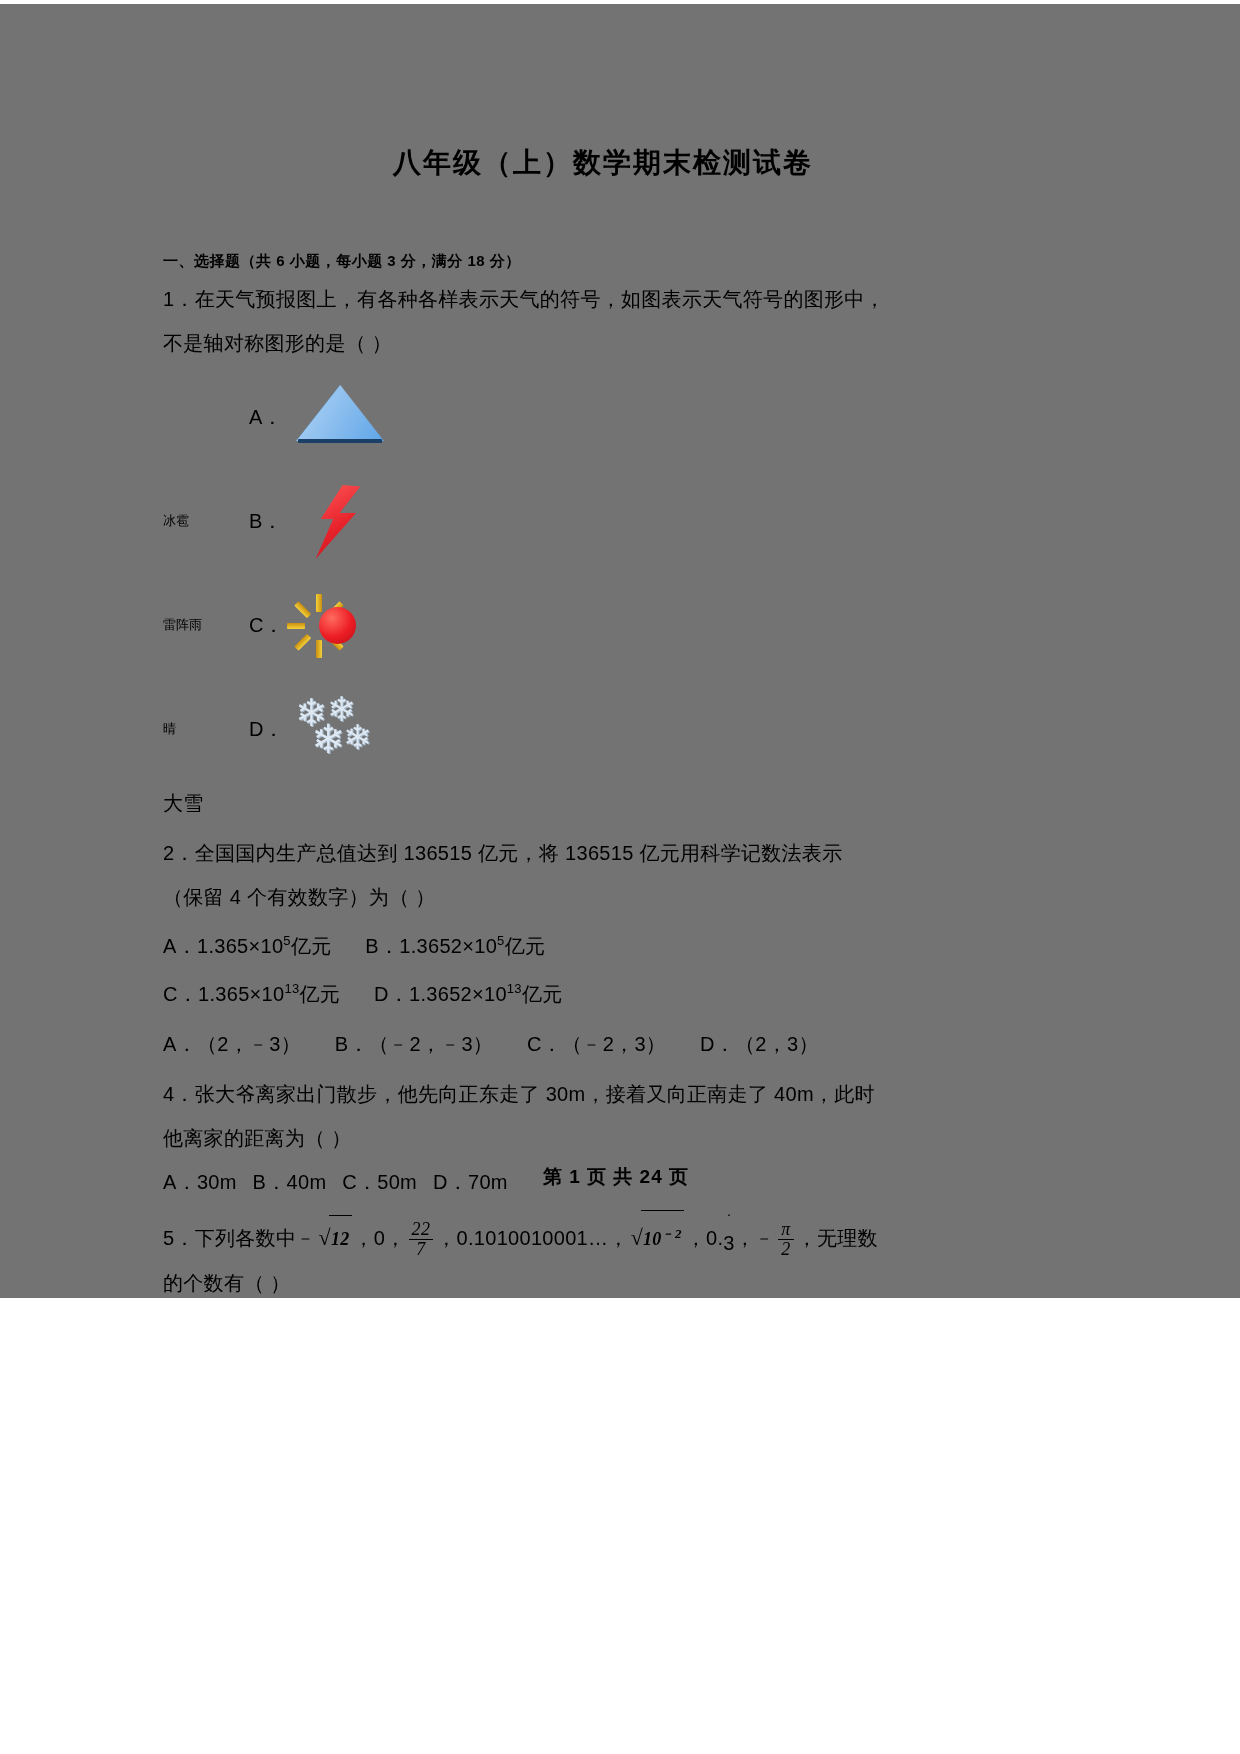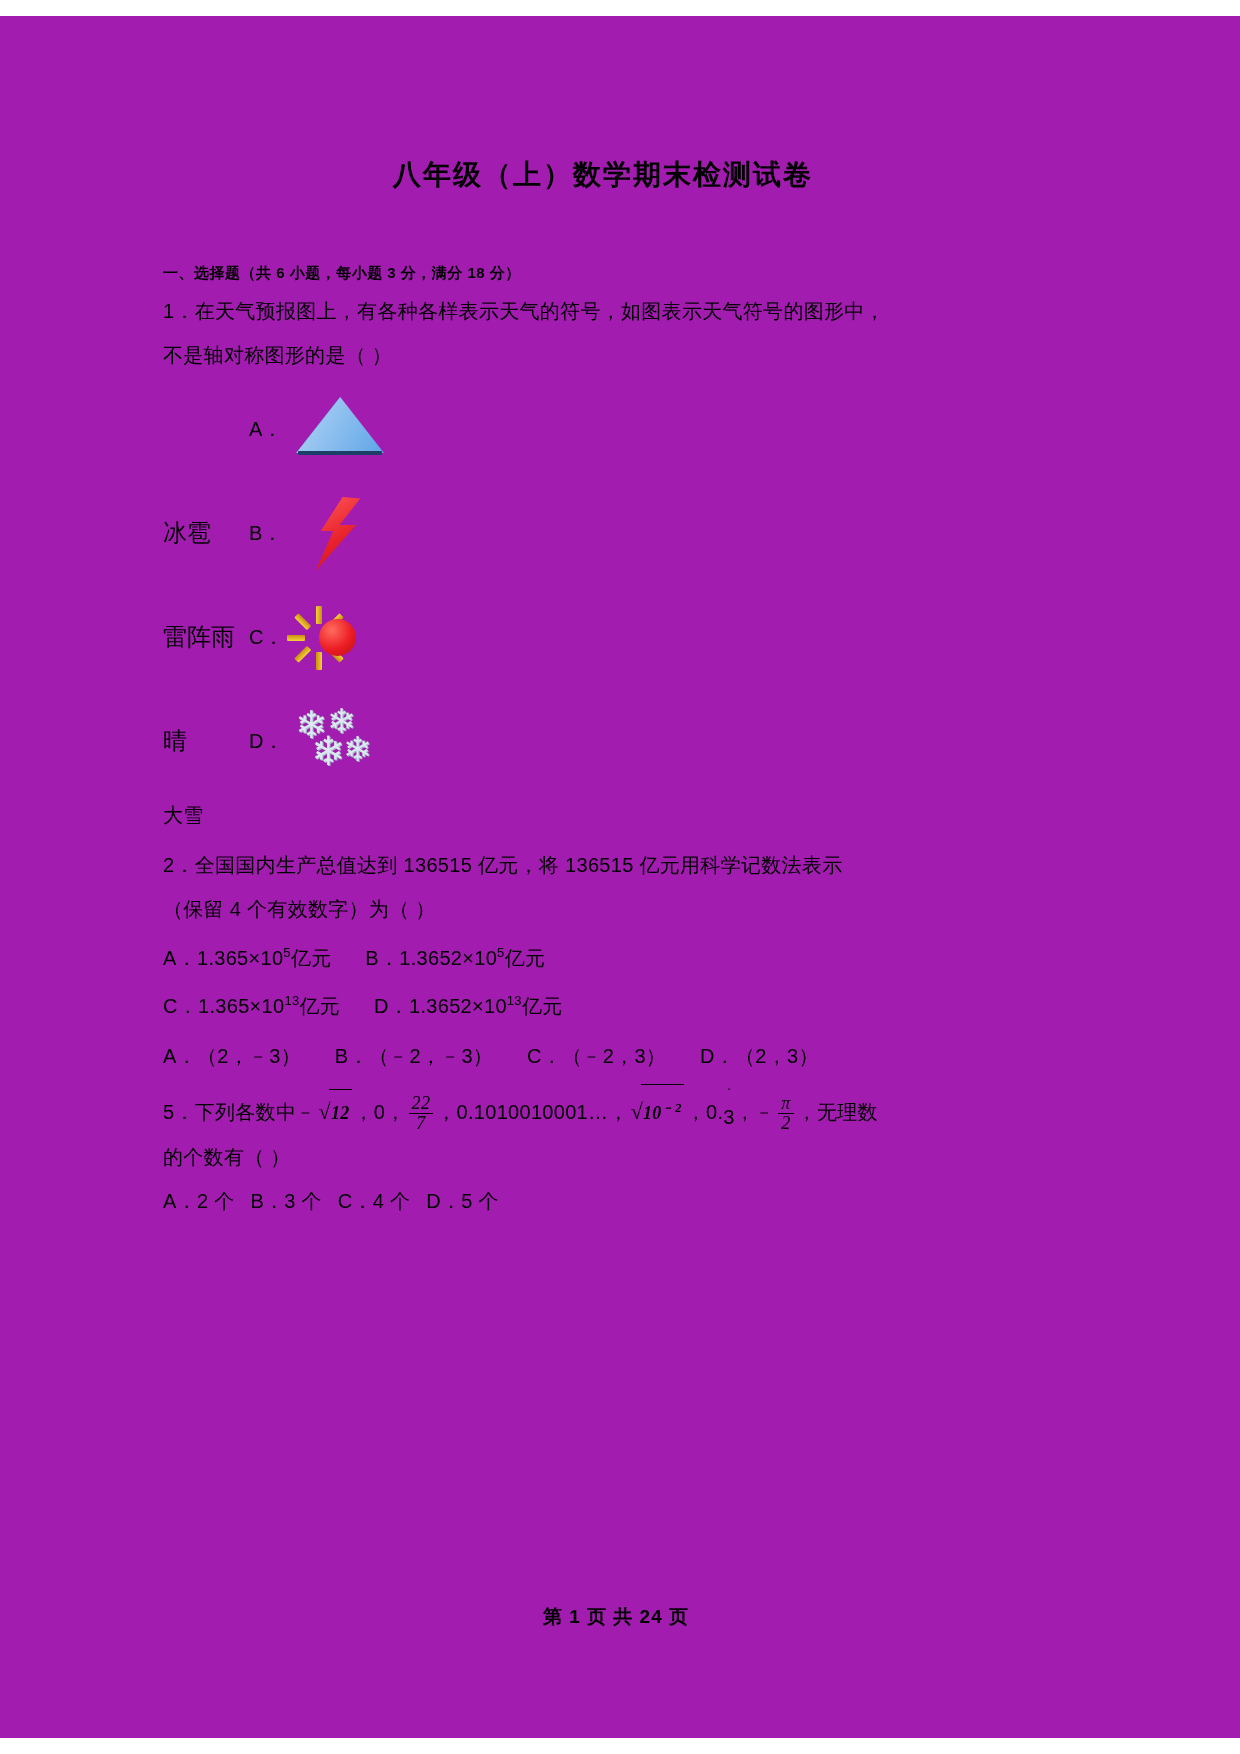--- a/index.html
+++ b/index.html
@@ -7,23 +7,23 @@
     padding: 0;
     background: #ffffff;
   }
   body {
     font-family: "Liberation Sans", "DejaVu Sans", sans-serif;
     color: #000000;
   }
   .page {
     position: relative;
     width: 1240px;
-    height: 1722px;
-    background: #a21caf;
-    margin: 16px auto;
+    height: 1294px;
+    background: #737373;
+    margin: 4px auto;
     overflow: hidden;
   }
   .content {
     position: absolute;
     left: 163px;
     top: 0;
     width: 920px;
   }
   .doc-title {
     text-align: center;
@@ -52,21 +52,21 @@
   }
   .opt-row {
     display: flex;
     align-items: center;
     height: 104px;
     font-size: 20px;
   }
   .opt-label {
     display: inline-block;
     min-width: 86px;
-    font-size: 24px;
+    font-size: 13px;
     white-space: nowrap;
   }
   .opt-letter {
     font-size: 20px;
     margin-right: 6px;
     white-space: nowrap;
   }
   .icon-box {
     width: 96px;
     height: 84px;
@@ -324,20 +324,30 @@
 
     <div class="q-block">
       <div class="q-line">
         <span class="nowrap mr">A．（2，﹣3）</span>
         <span class="nowrap mr">B．（﹣2，﹣3）</span>
         <span class="nowrap mr">C．（﹣2，3）</span>
         <span class="nowrap">D．（2，3）</span>
       </div>
     </div>
 
+    <div class="q-block">
+      <div class="q-line">4．张大爷离家出门散步，他先向正东走了 30m，接着又向正南走了 40m，此时</div>
+      <div class="q-line">他离家的距离为（     ）</div>
+      <div class="q-line">
+        <span class="nowrap" style="margin-right:10px">A．30m</span>
+        <span class="nowrap" style="margin-right:10px">B．40m</span>
+        <span class="nowrap" style="margin-right:10px">C．50m</span>
+        <span class="nowrap">D．70m</span>
+      </div>
+    </div>
 
     <div class="q-block">
       <div class="q-line">
         <span>5．下列各数中﹣</span><span class="radical"><span class="sign">√</span><span class="rad-body">12</span></span><span>，</span><span>0</span><span>，</span><span class="frac"><span class="num">22</span><span class="den">7</span></span><span>，</span><span>0.1010010001…</span><span>，</span><span class="radical"><span class="sign">√</span><span class="rad-body"><span>10</span><sup class="exp">﹣2</sup></span></span><span>，</span><span class="dotnum"><span>0.</span><span class="sub"><span class="dot">·</span><span>3</span></span></span><span>，﹣</span><span class="frac"><span class="num">π</span><span class="den">2</span></span><span>，无理数</span>
       </div>
       <div class="q-line">的个数有（     ）</div>
       <div class="q-line">
         <span class="nowrap" style="margin-right:10px">A．2 个</span>
         <span class="nowrap" style="margin-right:10px">B．3 个</span>
         <span class="nowrap" style="margin-right:10px">C．4 个</span>

